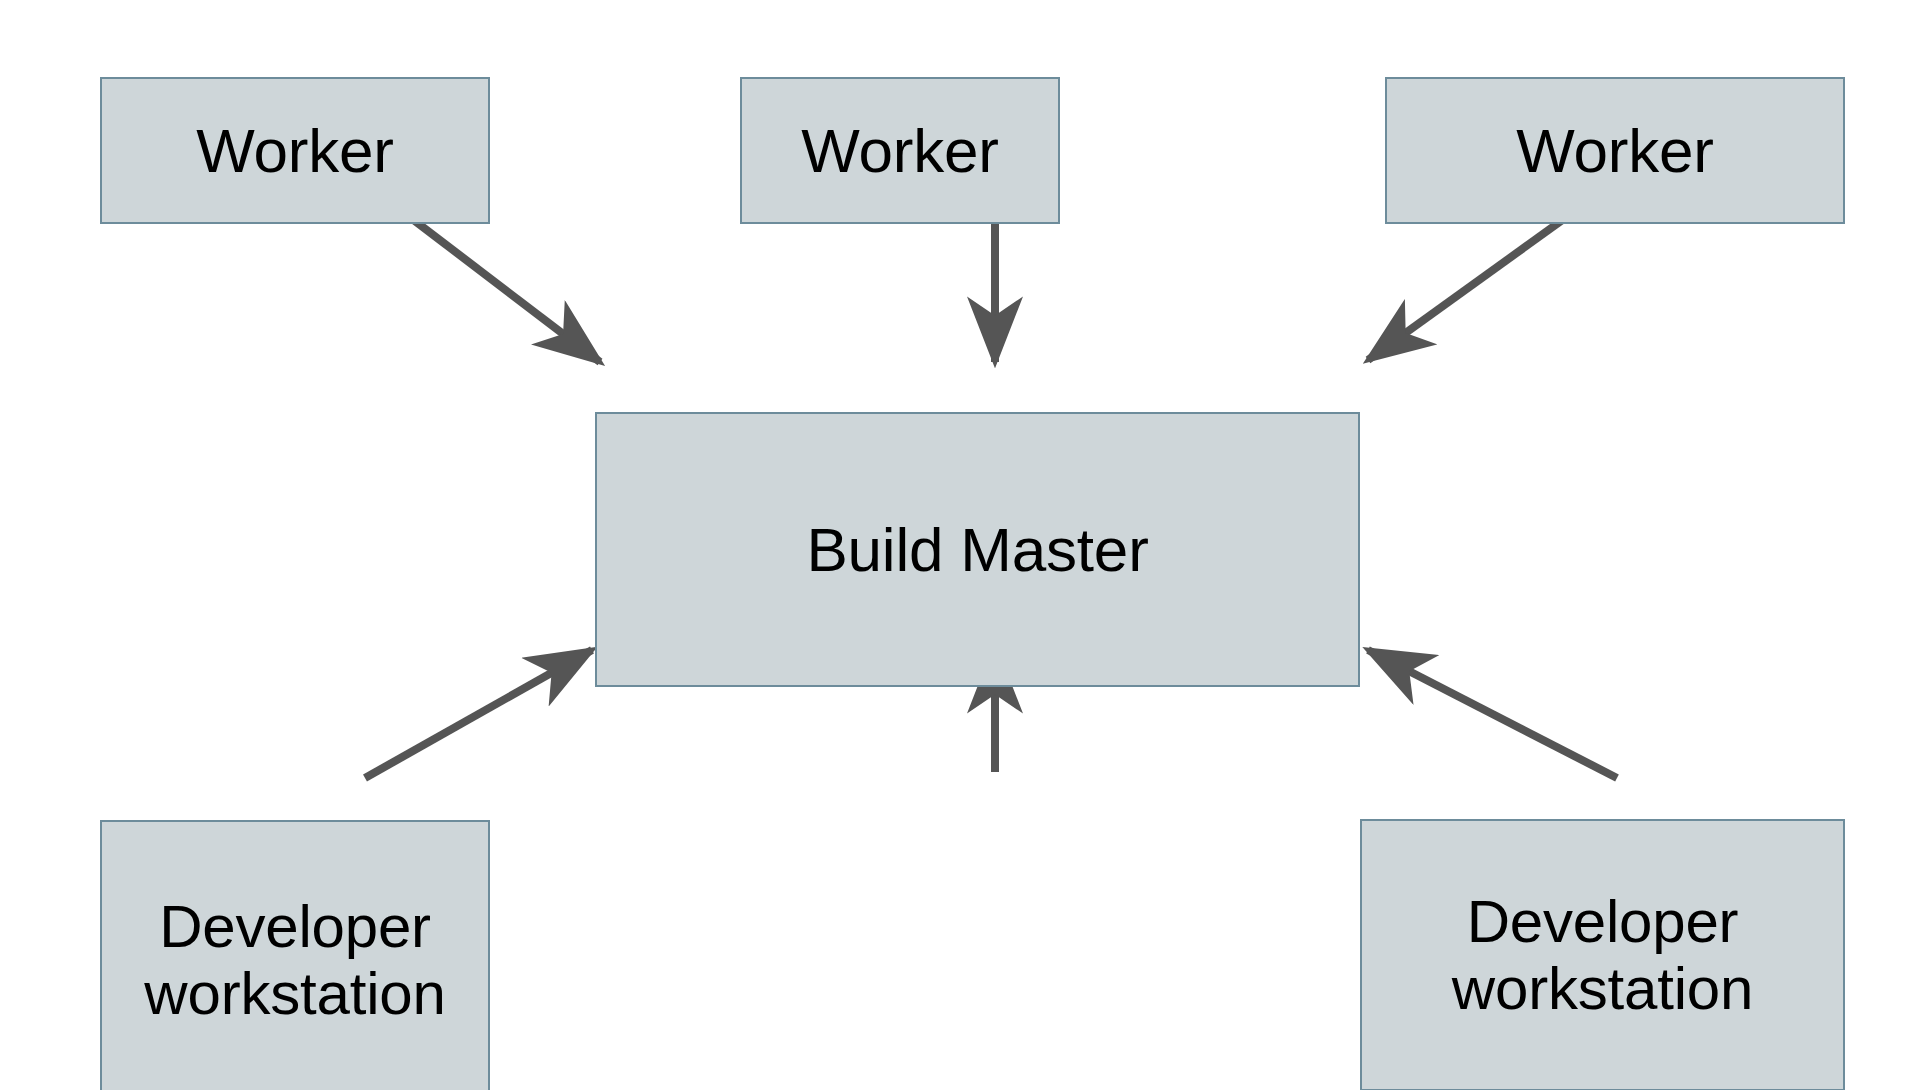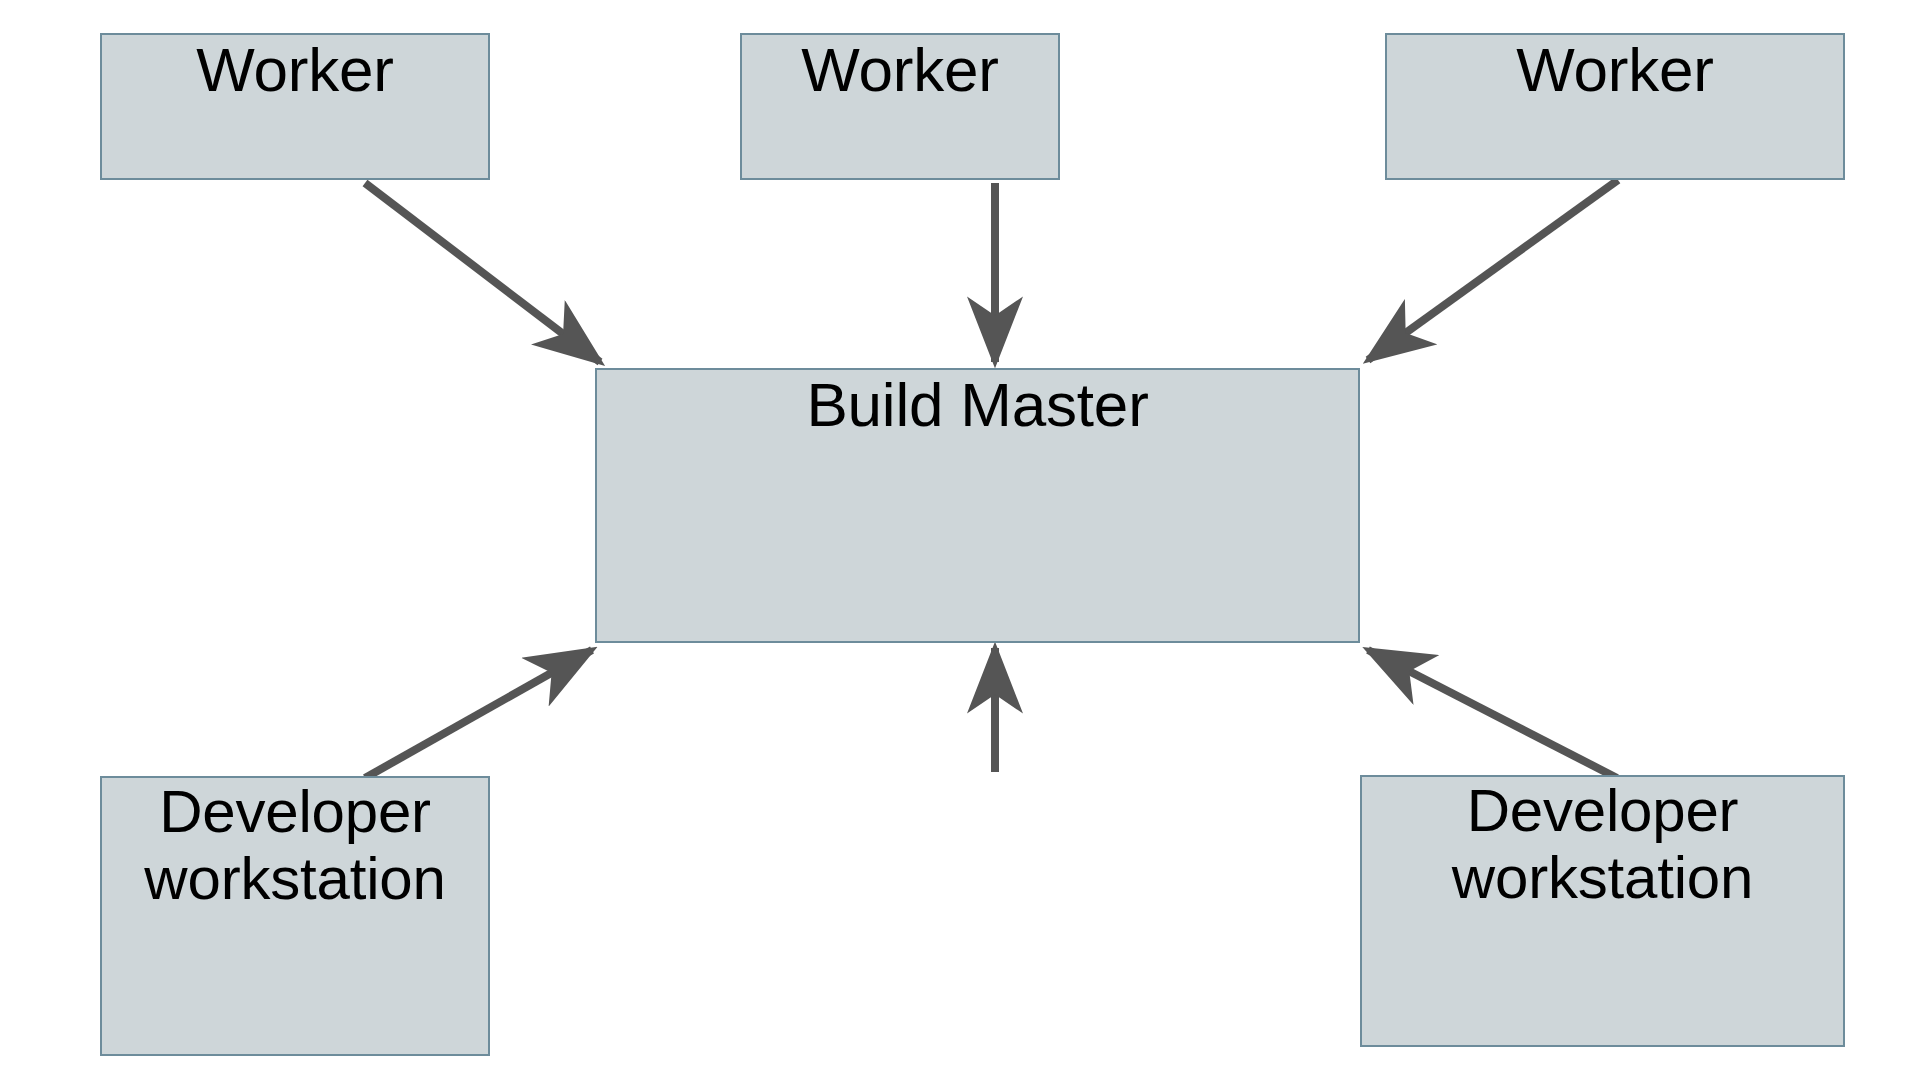--- a/index.html
+++ b/index.html
@@ -24,26 +24,28 @@
     width: 1910px;
     height: 1090px;
     pointer-events: none;
   }
   .node {
     position: absolute;
     box-sizing: border-box;
     background: #ced6d9;
     border: 2px solid #6d8c9b;
     display: flex;
+    align-items: center;
     justify-content: center;
     text-align: center;
     color: #000000;
     line-height: 1.12;
     white-space: pre-line;
     letter-spacing: -0.2px;
+    margin-top: 44px;
   }
   .node-label {
     display: block;
     width: 100%;
     padding: 0 6px;
     box-sizing: border-box;
   }
   
   #node-worker-1 { left: 100px;  top: 33px;  width: 390px; height: 147px; font-size: 62px; }
   #node-worker-2 { left: 740px;  top: 33px;  width: 320px; height: 147px; font-size: 62px; }

